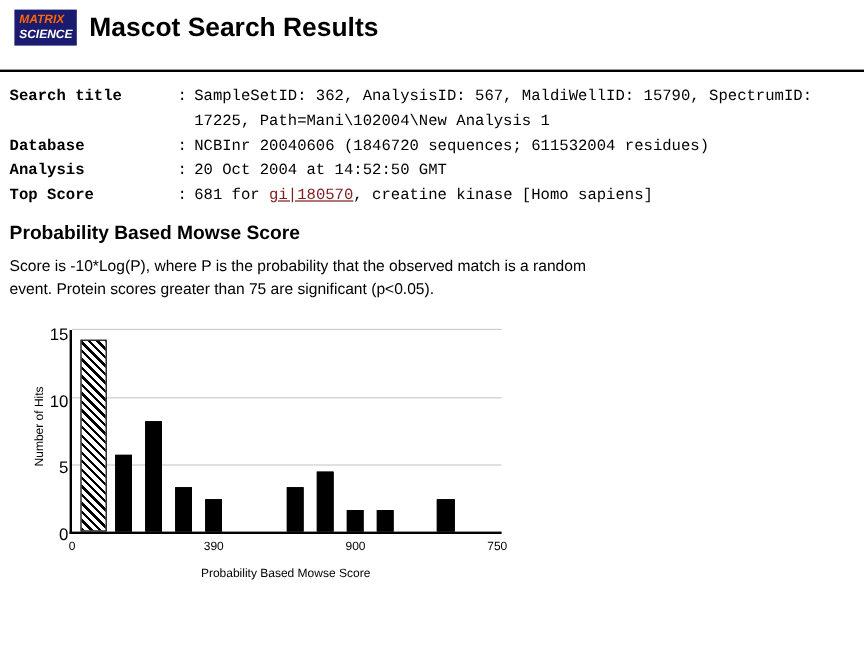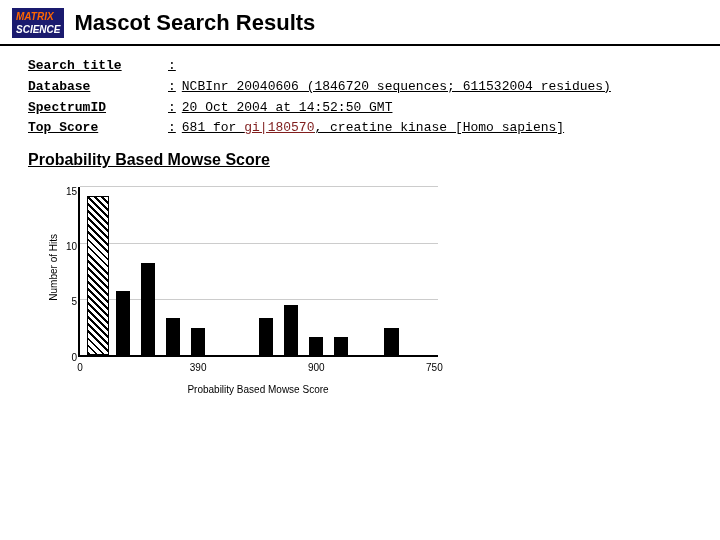--- a/index.html
+++ b/index.html
@@ -9,21 +9,21 @@
       background: #ffffff;
       font-family: 'Courier New', Courier, monospace;
       font-size: 13px;
       color: #000000;
       overflow: hidden;
     }
 
     .header {
       display: flex;
       align-items: center;
-      padding: 8px 12px 6px 12px;
+      padding: 8px 12px 20px 12px;
       border-bottom: 2px solid #000;
     }
 
     .logo-box {
       background: #1a1a6e;
       color: #ffffff;
       font-size: 10px;
       font-weight: bold;
       padding: 2px 4px;
       margin-right: 10px;
@@ -36,22 +36,21 @@
 
     .page-title {
       font-family: Arial, sans-serif;
       font-size: 22px;
       font-weight: bold;
       color: #000000;
       text-align: right;
     }
 
     .content {
-      padding: 10px 28px;
-      text-decoration: underline;
+      padding: 10px 8px;
     }
 
     .meta-table {
       margin-bottom: 12px;
       line-height: 1.6;
     }
 
     .meta-row {
       display: flex;
       align-items: flex-start;
@@ -113,21 +112,21 @@
       bottom: -18px;
       font-family: Arial, sans-serif;
       font-size: 10px;
       transform: translateX(-50%);
     }
 
     .y-tick {
       position: absolute;
       right: 100%;
       font-family: Arial, sans-serif;
-      font-size: 10px;
+      font-size: 14px;
       margin-right: 3px;
       transform: translateY(50%);
       margin-top: 42px;
     }
 
     .y-gridline {
       position: absolute;
       left: 0;
       width: 100%;
       border-top: 1px solid #ccc;
@@ -142,42 +141,47 @@
     <div class="line2">SCIENCE</div>
   </div>
   <div class="page-title">Mascot Search Results</div>
 </div>
 
 <div class="content">
   <div class="meta-table">
     <div class="meta-row">
       <span class="meta-label">Search title</span>
       <span class="meta-colon">:</span>
+      <span class="meta-value">SampleSetID: 362, AnalysisID: 567, MaldiWellID: 15790, SpectrumID: 17225, Path=Mani\102004\New Analysis 1</span>
     </div>
     <div class="meta-row">
       <span class="meta-label">Database</span>
       <span class="meta-colon">:</span>
       <span class="meta-value">NCBInr 20040606 (1846720 sequences; 611532004 residues)</span>
     </div>
     <div class="meta-row">
-      <span class="meta-label">SpectrumID</span>
+      <span class="meta-label">Analysis</span>
       <span class="meta-colon">:</span>
       <span class="meta-value">20 Oct 2004 at 14:52:50 GMT</span>
     </div>
     <div class="meta-row">
       <span class="meta-label">Top Score</span>
       <span class="meta-colon">:</span>
       <span class="meta-value">
         <span>681 for </span><a class="link-text" href="#">gi|180570</a><span>, creatine kinase [Homo sapiens]</span>
       </span>
     </div>
   </div>
 
   <div class="section-title">Probability Based Mowse Score</div>
 
+  <div class="description">
+    <span>Score is -10*Log(P), where P is the probability that the observed match is a random</span><br>
+    <span>event. Protein scores greater than 75 are significant (p&lt;0.05).</span>
+  </div>
 
   <div class="chart-container">
     <div style="position:absolute;left:0;top:0;width:30px;height:180px;display:flex;align-items:center;justify-content:center;">
       <span style="font-family:Arial,sans-serif;font-size:10px;writing-mode:vertical-rl;transform:rotate(180deg);text-align:center;">Number of Hits</span>
     </div>
     <div class="chart-area" id="chart-area">
 
       <div class="y-gridline" style="bottom:33%;"></div>
       <div class="y-gridline" style="bottom:66%;"></div>
       <div class="y-gridline" style="bottom:100%;"></div>

